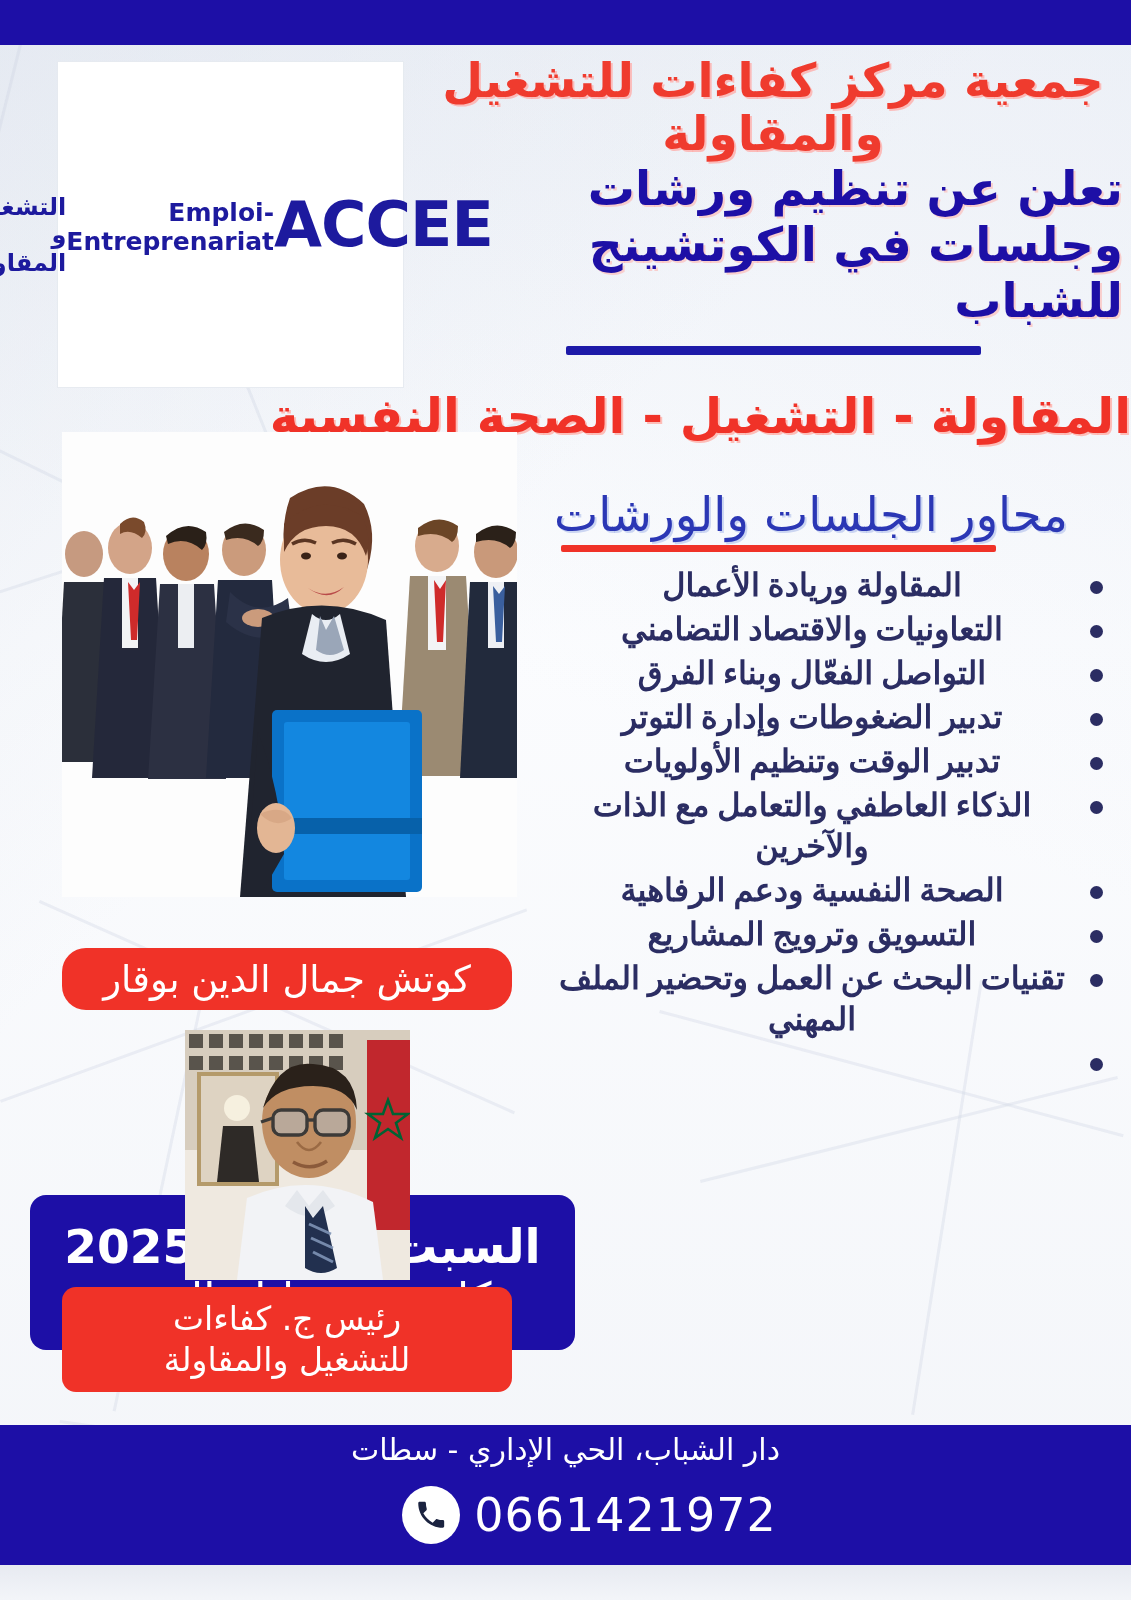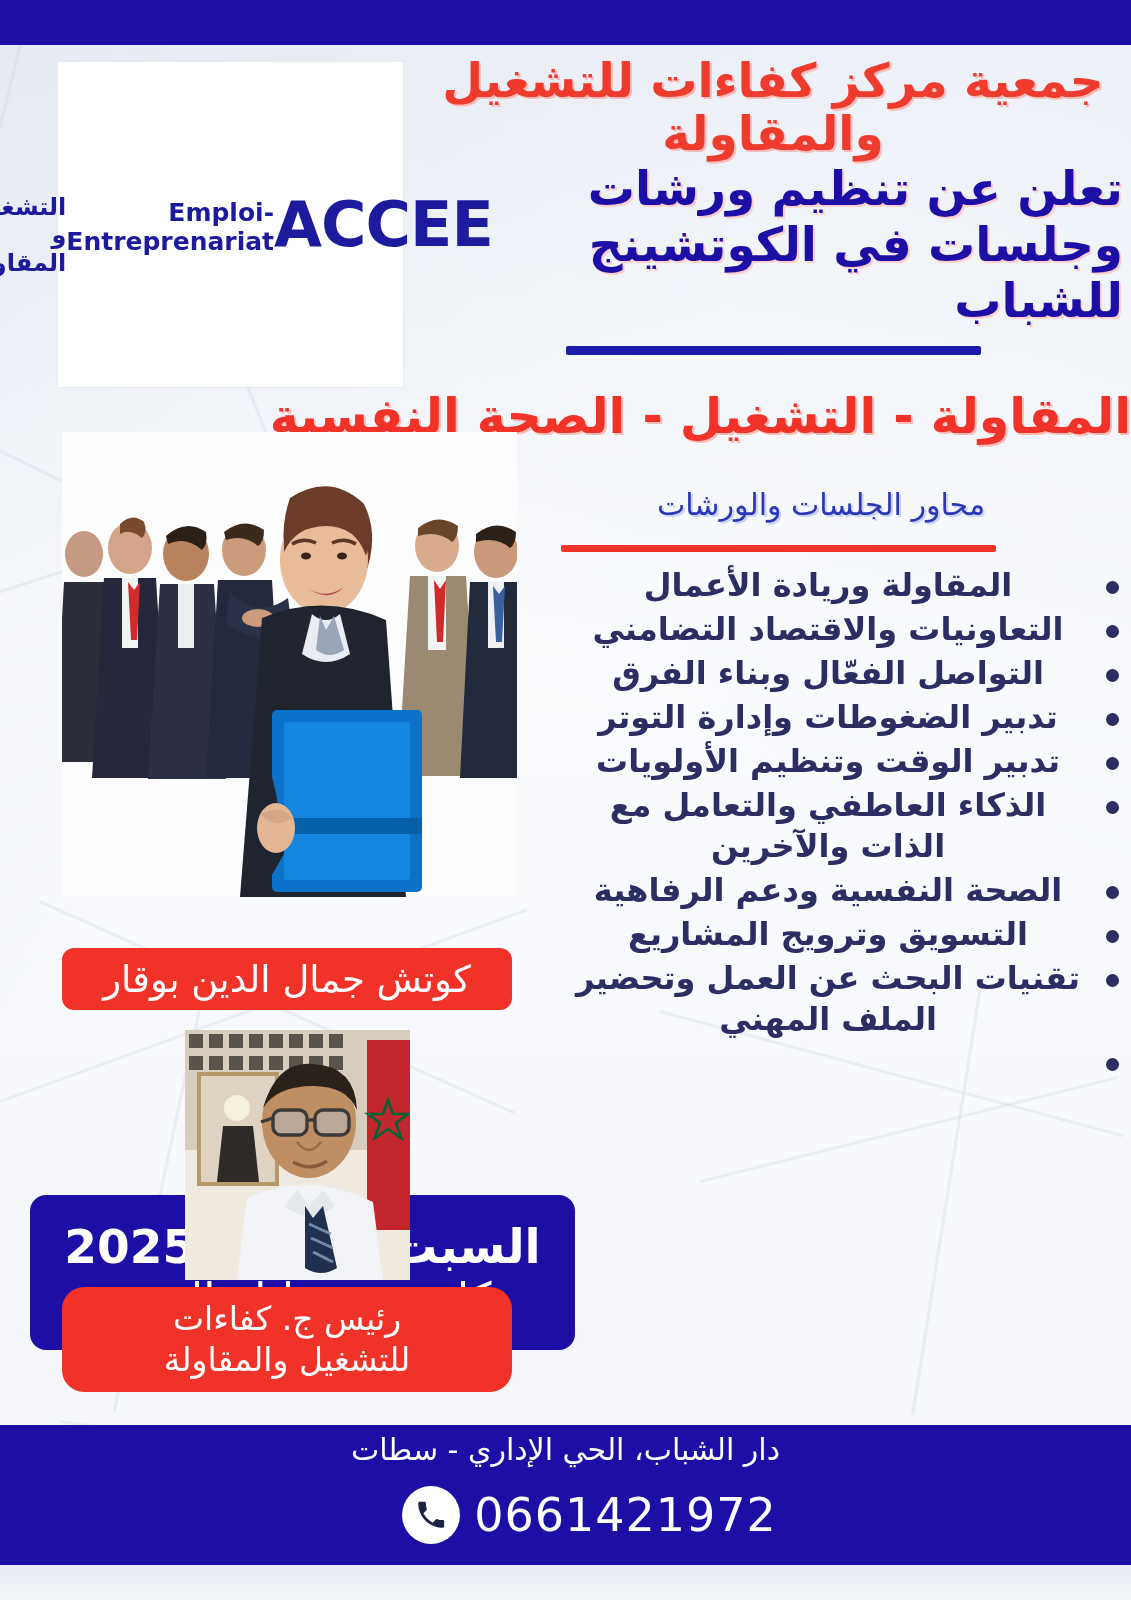--- a/index.html
+++ b/index.html
@@ -111,34 +111,35 @@
 
   
   .headline-red {
     position:absolute; top:388px; right:0; width:820px;
     text-align:center;
     color:#f03228; font-size:49px; font-weight:700;
     text-shadow:2px 2px 0 rgba(255,175,168,.8);
     white-space:nowrap;
   }
   .subtitle-blue {
-    position:absolute; top:487px; right:30px; width:560px;
+    position:absolute; top:487px; right:40px; width:560px;
     text-align:center;
-    color:#2b37b5; font-size:30px; font-weight:500;
+    color:#2b37b5; font-size:47px; font-weight:500;
     text-shadow:2px 2px 0 rgba(175,190,235,.6);
   }
   .sub-divider {
     position:absolute; top:545px; right:135px;
     width:435px; height:7px; background:#f03228; border-radius:2px;
   }
 
   
   .topics {
-    position:absolute; top:565px; right:2px; width:560px;
+    position:absolute; top:565px; right:18px; width:560px;
     list-style:none;
+    font-family:Liberation Serif, serif;
   }
   .topics li {
     position:relative;
     color:#2b2d63;
     font-size:32px; font-weight:700; line-height:1.28;
     text-align:center;
     padding-right:42px;
     margin-bottom:3px;
   }
   .topics li::before {
@@ -169,35 +170,35 @@
   
   .team-photo {
     position:absolute; left:62px; top:432px;
     width:455px; height:465px;
     background:#ffffff;
     overflow:hidden;
   }
   .coach-banner {
     position:absolute; left:62px; top:948px;
     width:450px; height:62px;
-    background:#f03228; border-radius:12px;
+    background:#f03228; border-radius:24px;
     display:flex; align-items:center; justify-content:center;
   }
   .coach-banner span {
     color:#ffffff; font-size:37px; font-weight:500;
   }
   .portrait {
     position:absolute; left:185px; top:1030px;
     width:225px; height:250px;
     overflow:hidden; background:#dfe3ea;
   }
   .pres-banner {
     position:absolute; left:62px; top:1287px;
     width:450px; height:105px;
-    background:#f03228; border-radius:22px;
+    background:#f03228; border-radius:14px;
     display:flex; flex-direction:column;
     align-items:center; justify-content:center;
   }
   .pres-banner span {
     color:#ffffff; font-size:33px; font-weight:500; line-height:1.22;
   }
 
   
   .ph { display:block; width:100%; height:100%; }
 </style>

